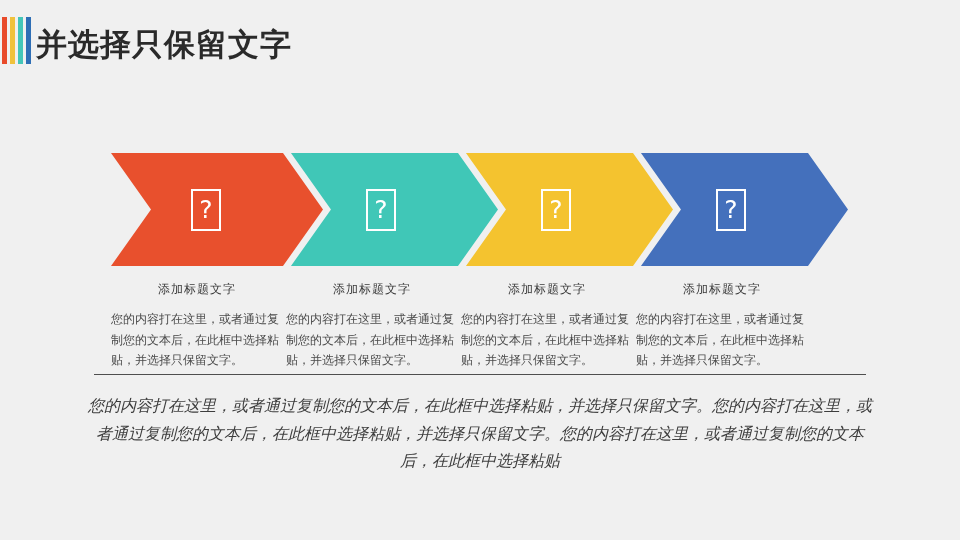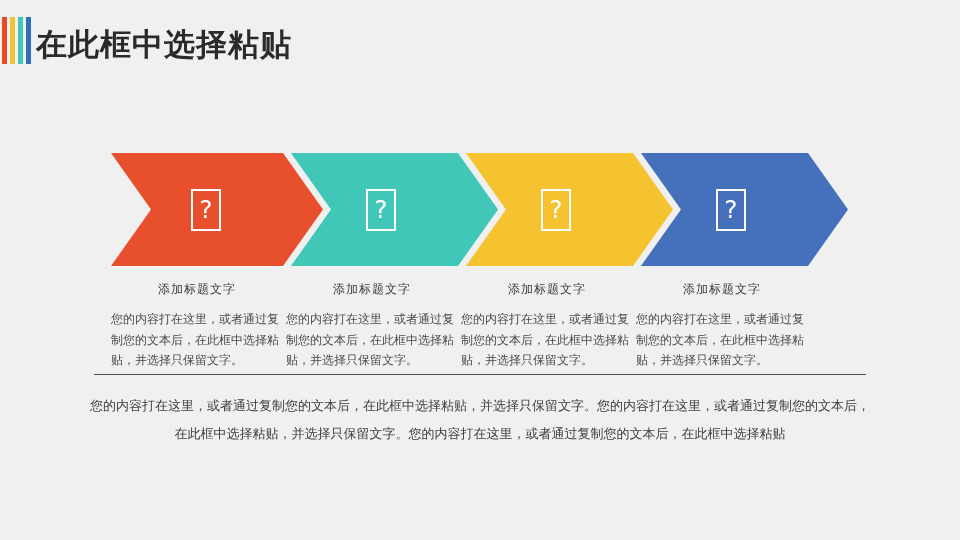--- a/index.html
+++ b/index.html
@@ -92,37 +92,38 @@
     left: 94px; top: 374px;
     width: 772px; height: 0;
     border: none;
     border-top: 1.4px solid #4f4f4f;
   }
   .footer-text {
     position: absolute;
     left: 85px; top: 392px;
     width: 790px;
     text-align: center;
-    font-size: 13px;
+    font-size: 16px;
     line-height: 27.5px;
     color: #3d3d3d;
+    font-style: italic;
   }
 </style>
 </head>
 <body>
 
 <div class="slide">
 
   <div class="accent-bars" id="accent-bars">
       <span class="bar" style="background: rgb(232, 74, 42);"></span>
       <span class="bar" style="background: rgb(240, 194, 60);"></span>
       <span class="bar" style="background: rgb(68, 198, 184);"></span>
       <span class="bar" style="background: rgb(46, 110, 181);"></span>
     </div>
-  <h1 class="slide-title">在此框中选择粘贴</h1>
+  <h1 class="slide-title">并选择只保留文字</h1>
 
   <div class="chevron-band">
     <svg id="chevron-svg" width="760" height="113" viewBox="0 0 760 113">
         <polygon points="525,0 697,0 737,56.5 697,113 525,113 565,56.5" fill="#4470BC" stroke="#F0F0F0" stroke-width="13" paint-order="stroke" stroke-linejoin="miter"></polygon>
         <polygon points="350,0 522,0 562,56.5 522,113 350,113 390,56.5" fill="#F4C32F" stroke="#F0F0F0" stroke-width="13" paint-order="stroke" stroke-linejoin="miter"></polygon>
         <polygon points="175,0 347,0 387,56.5 347,113 175,113 215,56.5" fill="#40C7B7" stroke="#F0F0F0" stroke-width="13" paint-order="stroke" stroke-linejoin="miter"></polygon>
         <polygon points="0,0 172,0 212,56.5 172,113 0,113 40,56.5" fill="#E8502D" stroke="#F0F0F0" stroke-width="13" paint-order="stroke" stroke-linejoin="miter"></polygon>
       </svg>
     <div class="icon-layer" id="icon-layer">
         <div class="icon-box" style="left: 95px; top: 56.5px;">

